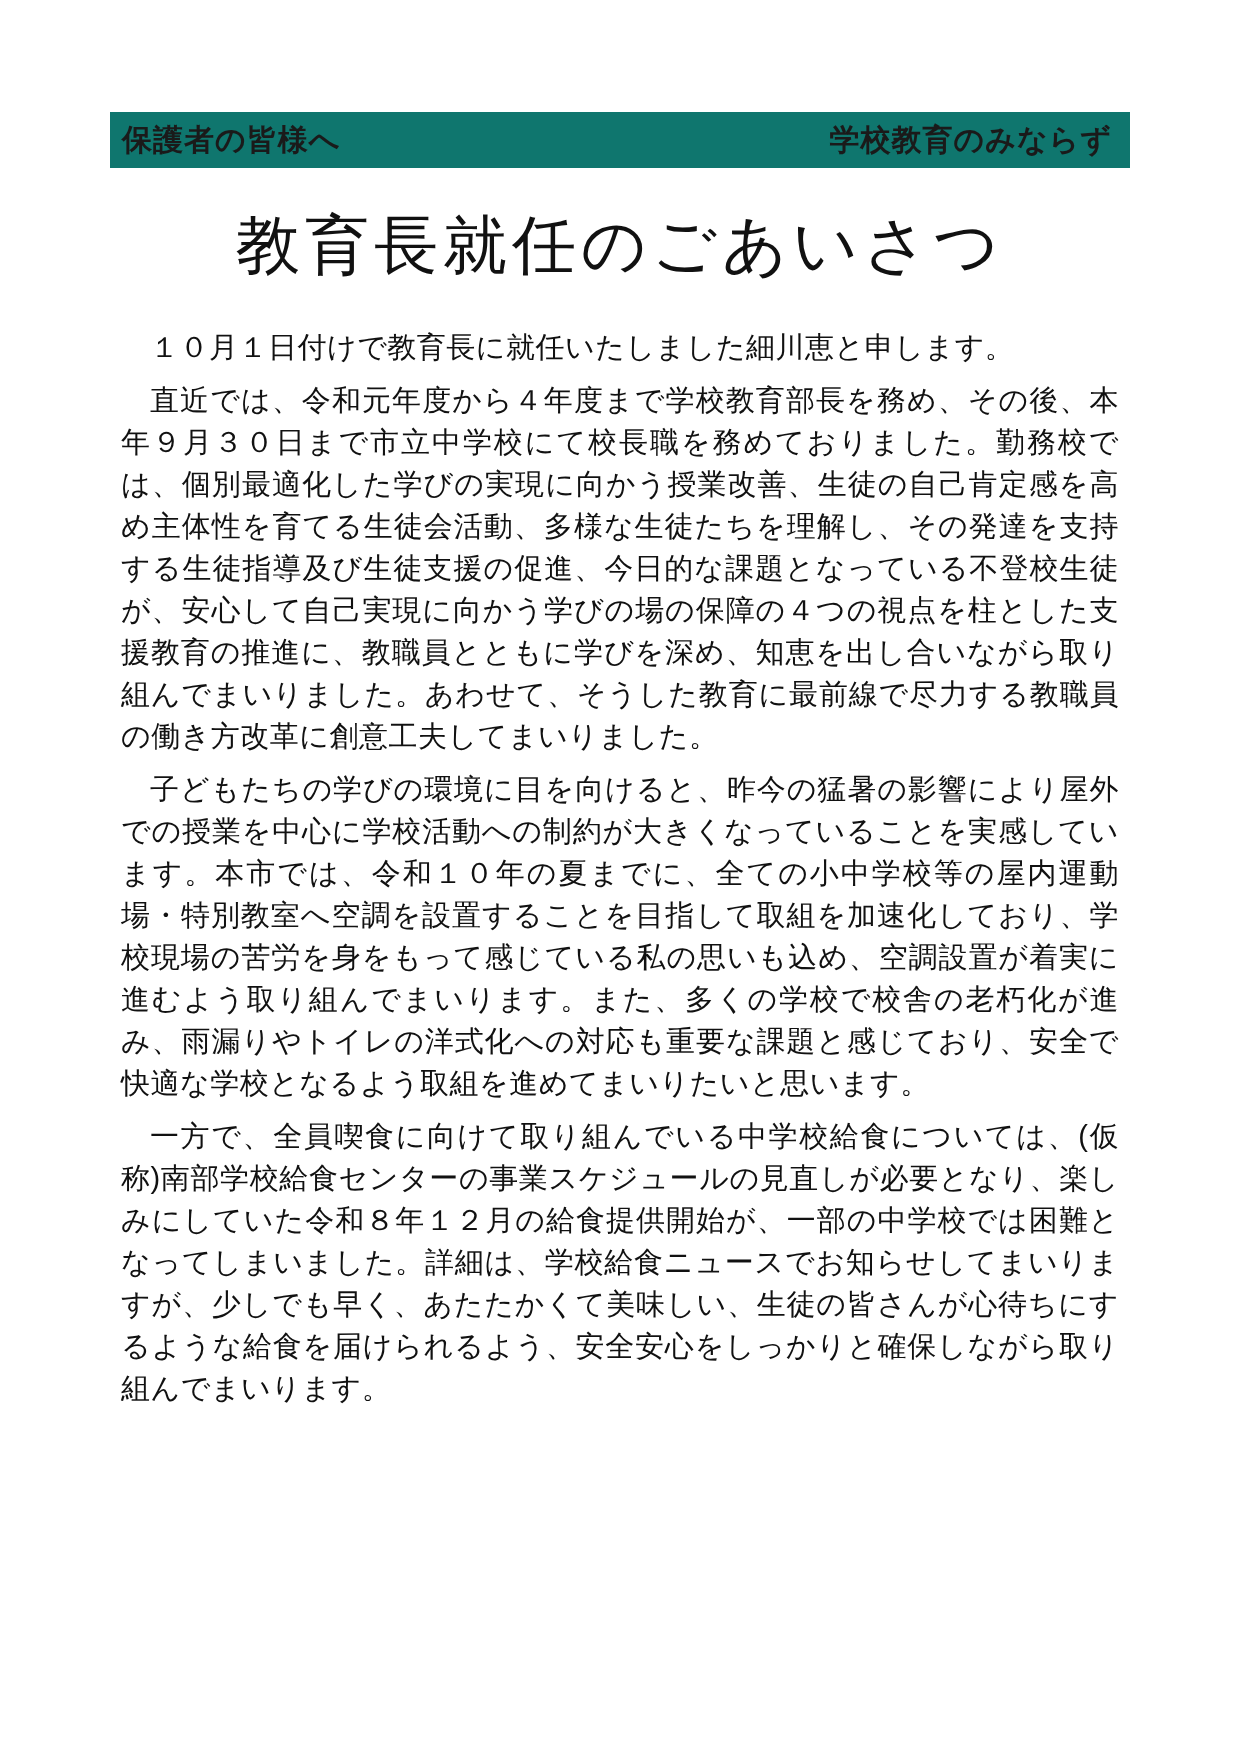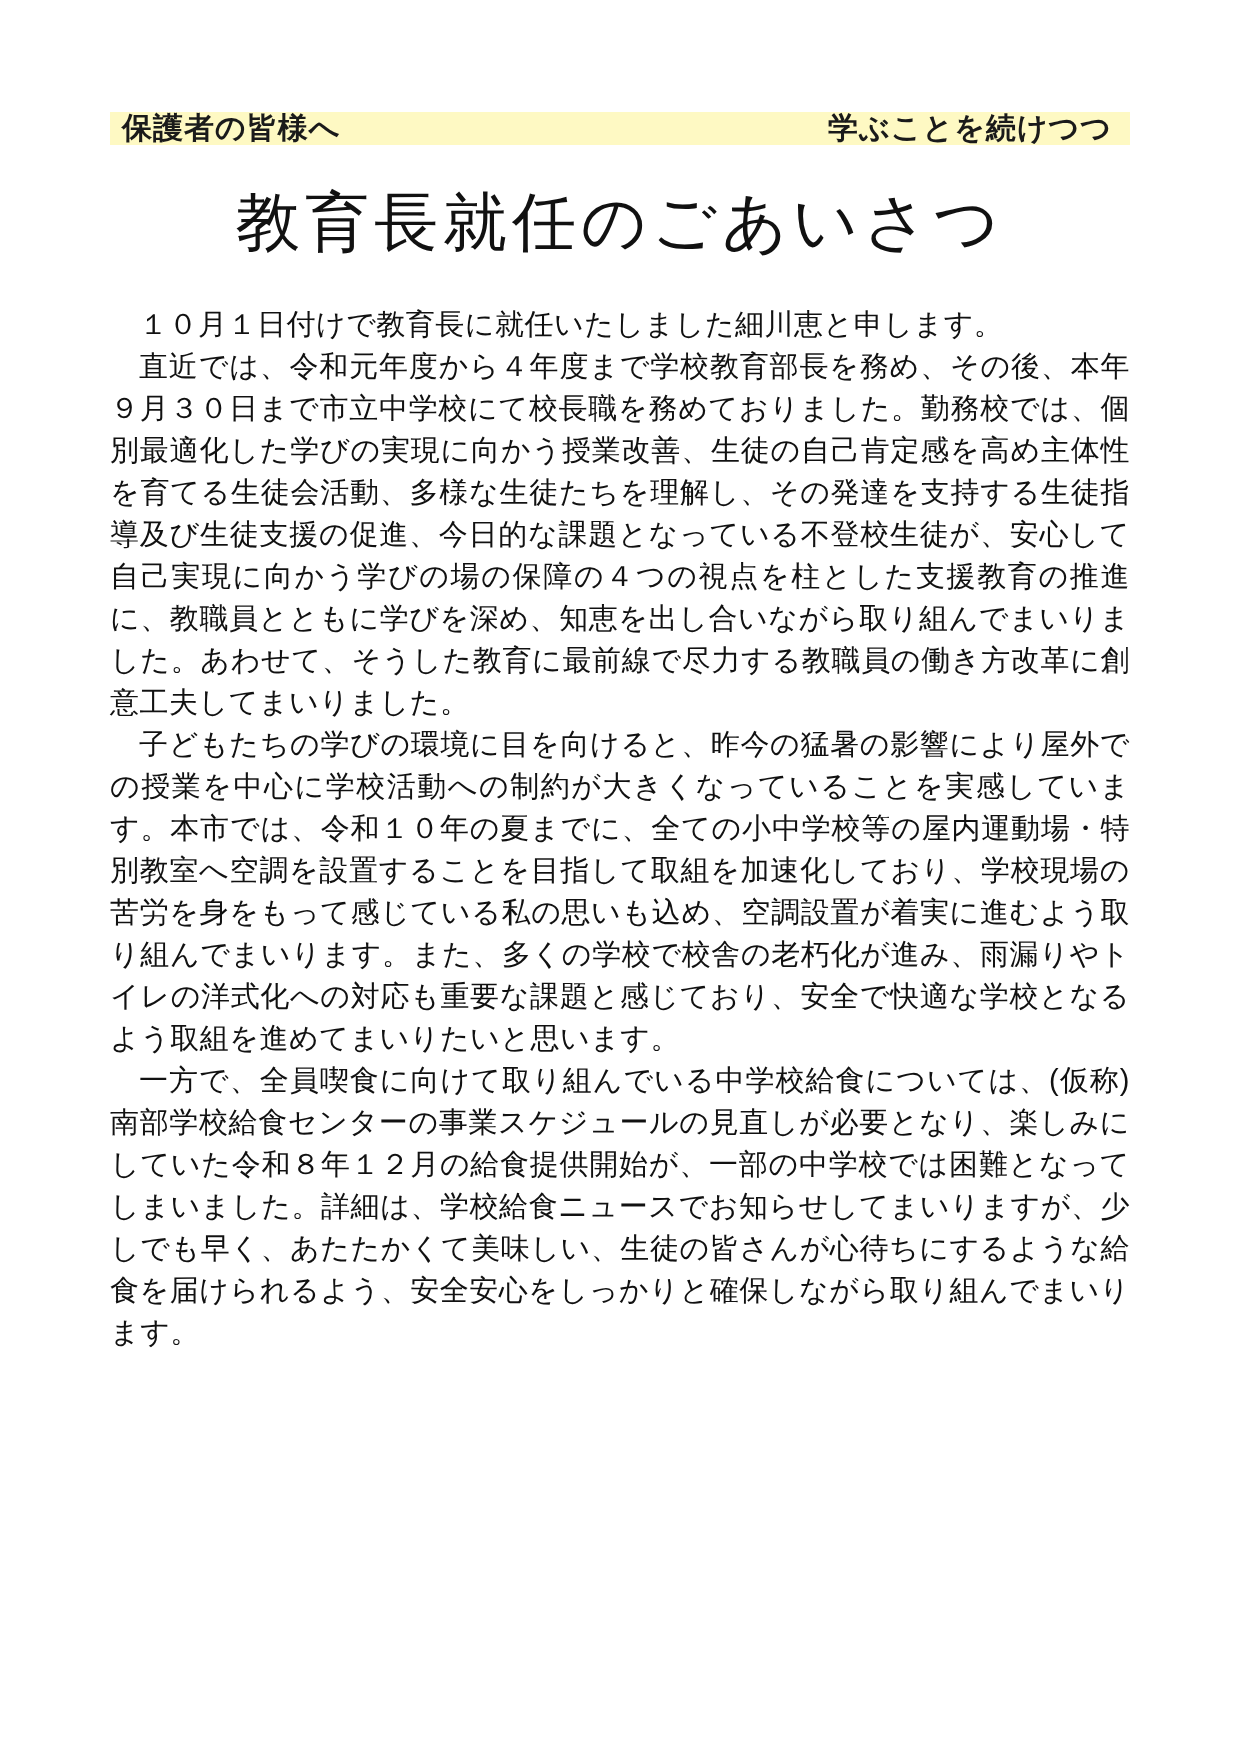--- a/index.html
+++ b/index.html
@@ -16,22 +16,22 @@
     font-family: "Liberation Sans", "DejaVu Sans", sans-serif;
     overflow: hidden;
     box-sizing: border-box;
   }
   .content {
     padding: 0 110px;
     box-sizing: border-box;
   }
   .header-bar {
     margin-top: 112px;
-    height: 33px;
-    background: #fef9c3;
+    height: 56px;
+    background: #0f766e;
     display: flex;
     justify-content: space-between;
     align-items: center;
     padding: 0 18px 0 12px;
     box-sizing: border-box;
   }
   .header-bar .hdr-text {
     font-size: 30px;
     font-weight: bold;
     color: #1a1a1a;
@@ -50,33 +50,33 @@
   }
   .body-text {
     margin-top: 46px;
     font-size: 29px;
     line-height: 42px;
     letter-spacing: 0.5px;
     text-align: justify;
     color: #111111;
   }
   .body-text p {
-    margin: 0;
+    margin: 11px;
     text-indent: 1em;
   }
 </style>
 </head>
 <body>
 
 <div class="page">
   <div class="content">
 
     <div class="header-bar">
       <span class="hdr-text">保護者の皆様へ</span>
-      <span class="hdr-text">学ぶことを続けつつ</span>
+      <span class="hdr-text">学校教育のみならず</span>
     </div>
 
     <div class="doc-title">教育長就任のごあいさつ</div>
 
     <div class="body-text">
         <p>１０月１日付けで教育長に就任いたしました細川恵と申します。</p>
         <p>直近では、令和元年度から４年度まで学校教育部長を務め、その後、本年９月３０日まで市立中学校にて校長職を務めておりました。勤務校では、個別最適化した学びの実現に向かう授業改善、生徒の自己肯定感を高め主体性を育てる生徒会活動、多様な生徒たちを理解し、その発達を支持する生徒指導及び生徒支援の促進、今日的な課題となっている不登校生徒が、安心して自己実現に向かう学びの場の保障の４つの視点を柱とした支援教育の推進に、教職員とともに学びを深め、知恵を出し合いながら取り組んでまいりました。あわせて、そうした教育に最前線で尽力する教職員の働き方改革に創意工夫してまいりました。</p>
         <p>子どもたちの学びの環境に目を向けると、昨今の猛暑の影響により屋外での授業を中心に学校活動への制約が大きくなっていることを実感しています。本市では、令和１０年の夏までに、全ての小中学校等の屋内運動場・特別教室へ空調を設置することを目指して取組を加速化しており、学校現場の苦労を身をもって感じている私の思いも込め、空調設置が着実に進むよう取り組んでまいります。また、多くの学校で校舎の老朽化が進み、雨漏りやトイレの洋式化への対応も重要な課題と感じており、安全で快適な学校となるよう取組を進めてまいりたいと思います。</p>
         <p>一方で、全員喫食に向けて取り組んでいる中学校給食については、(仮称)南部学校給食センターの事業スケジュールの見直しが必要となり、楽しみにしていた令和８年１２月の給食提供開始が、一部の中学校では困難となってしまいました。詳細は、学校給食ニュースでお知らせしてまいりますが、少しでも早く、あたたかくて美味しい、生徒の皆さんが心待ちにするような給食を届けられるよう、安全安心をしっかりと確保しながら取り組んでまいります。</p>
       </div>

